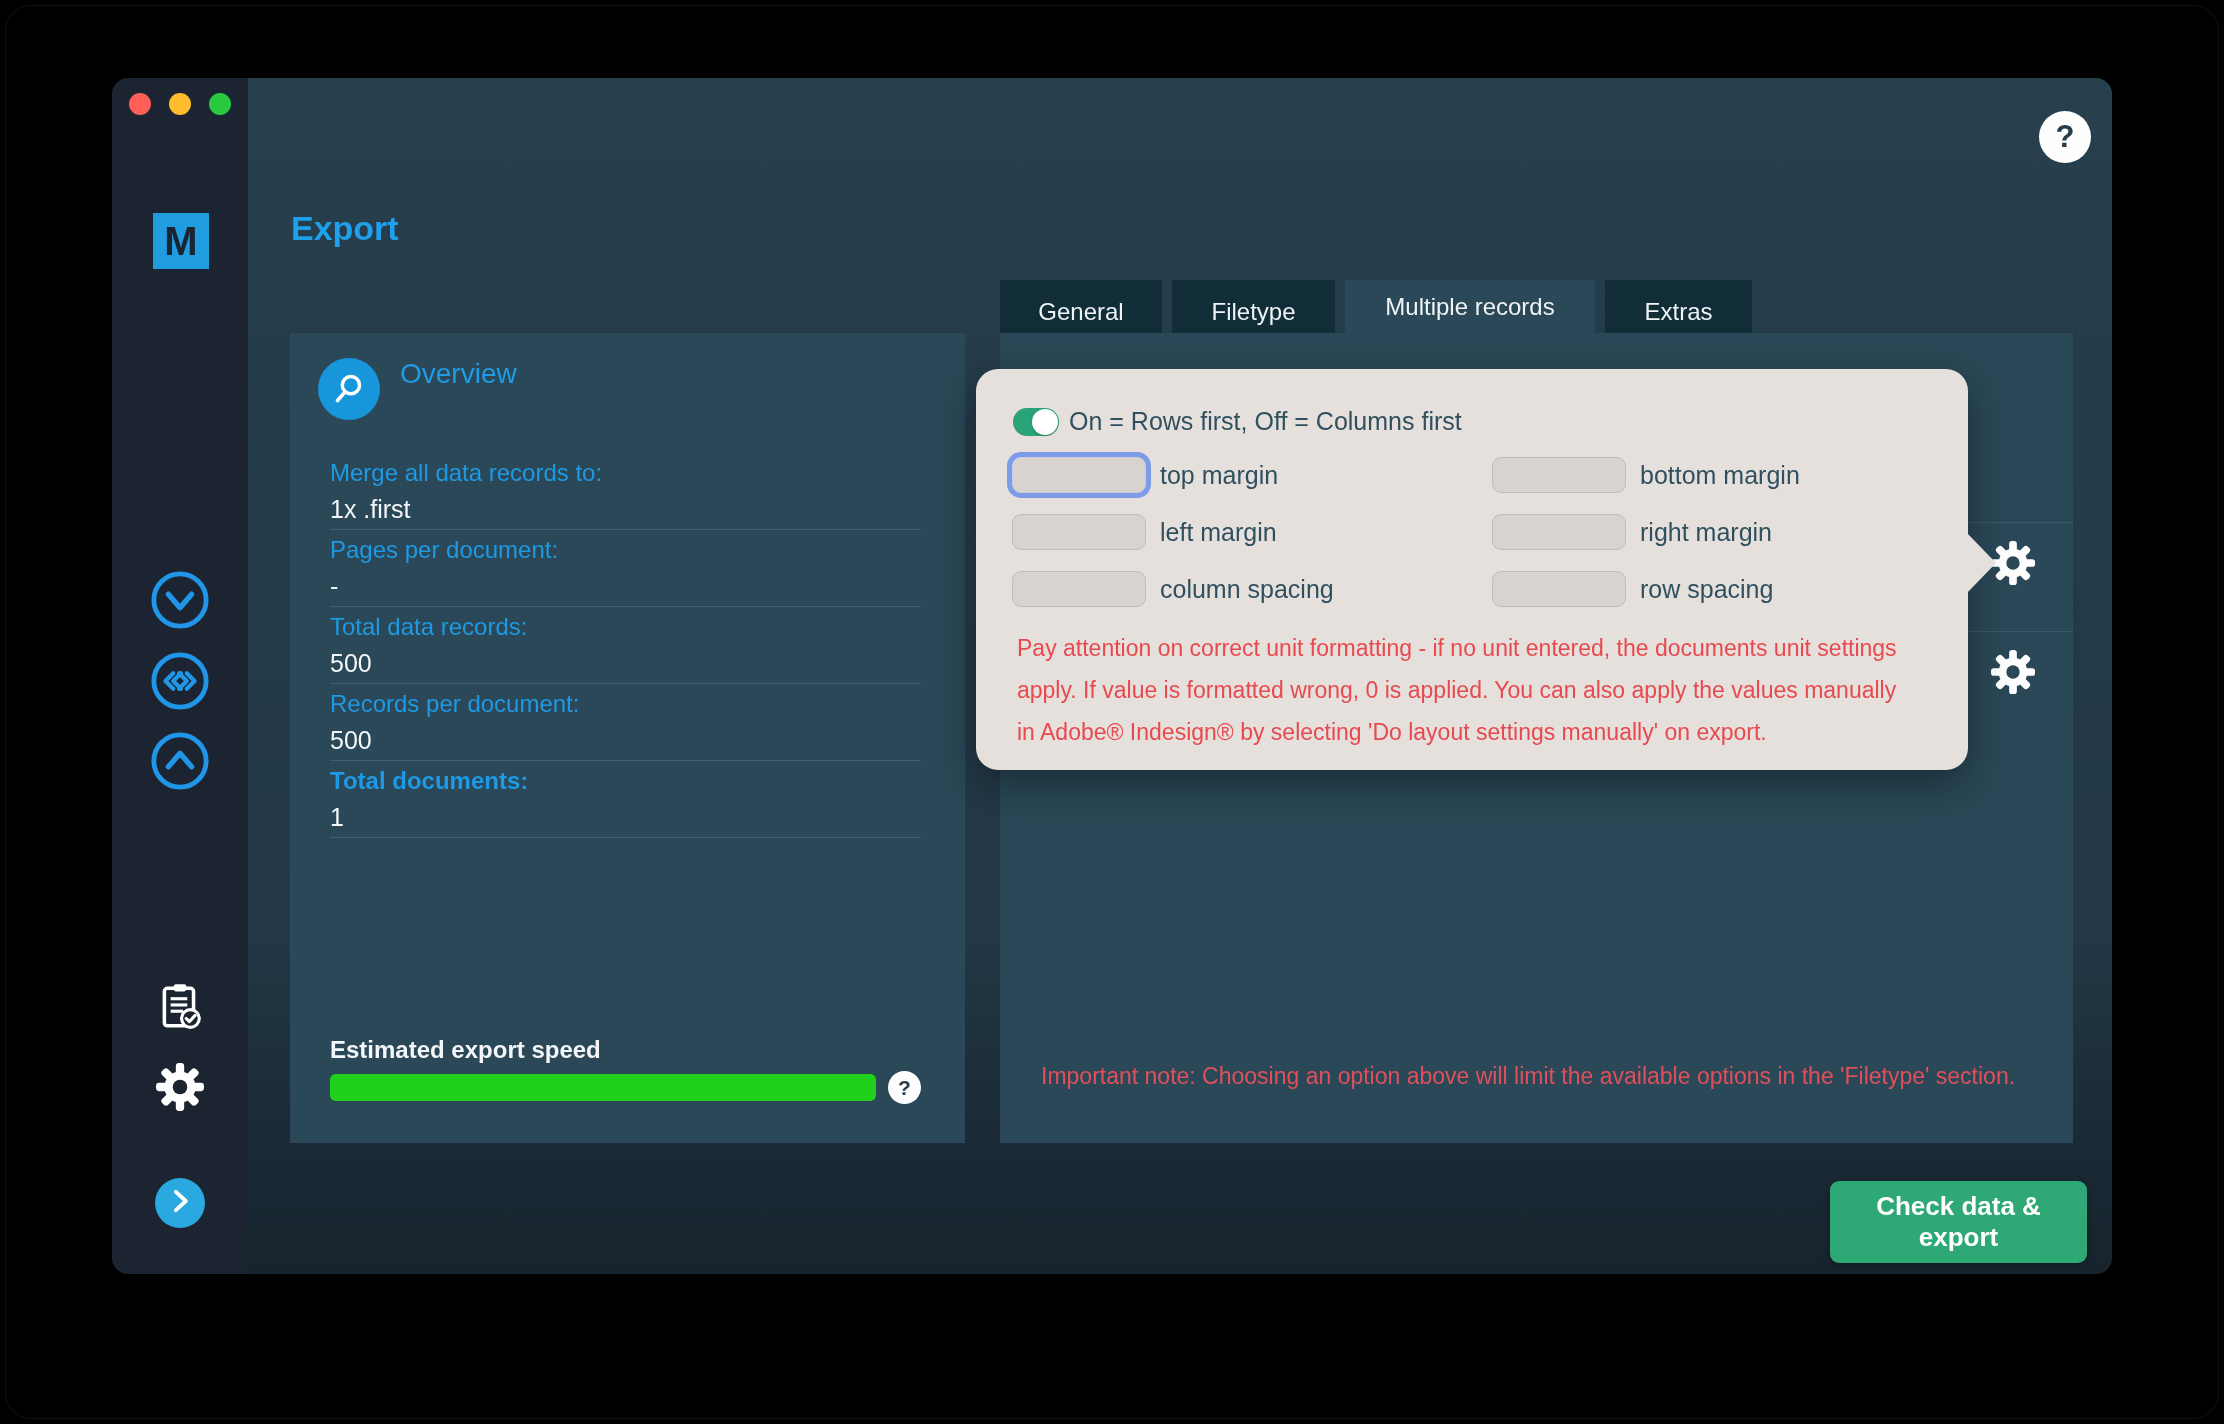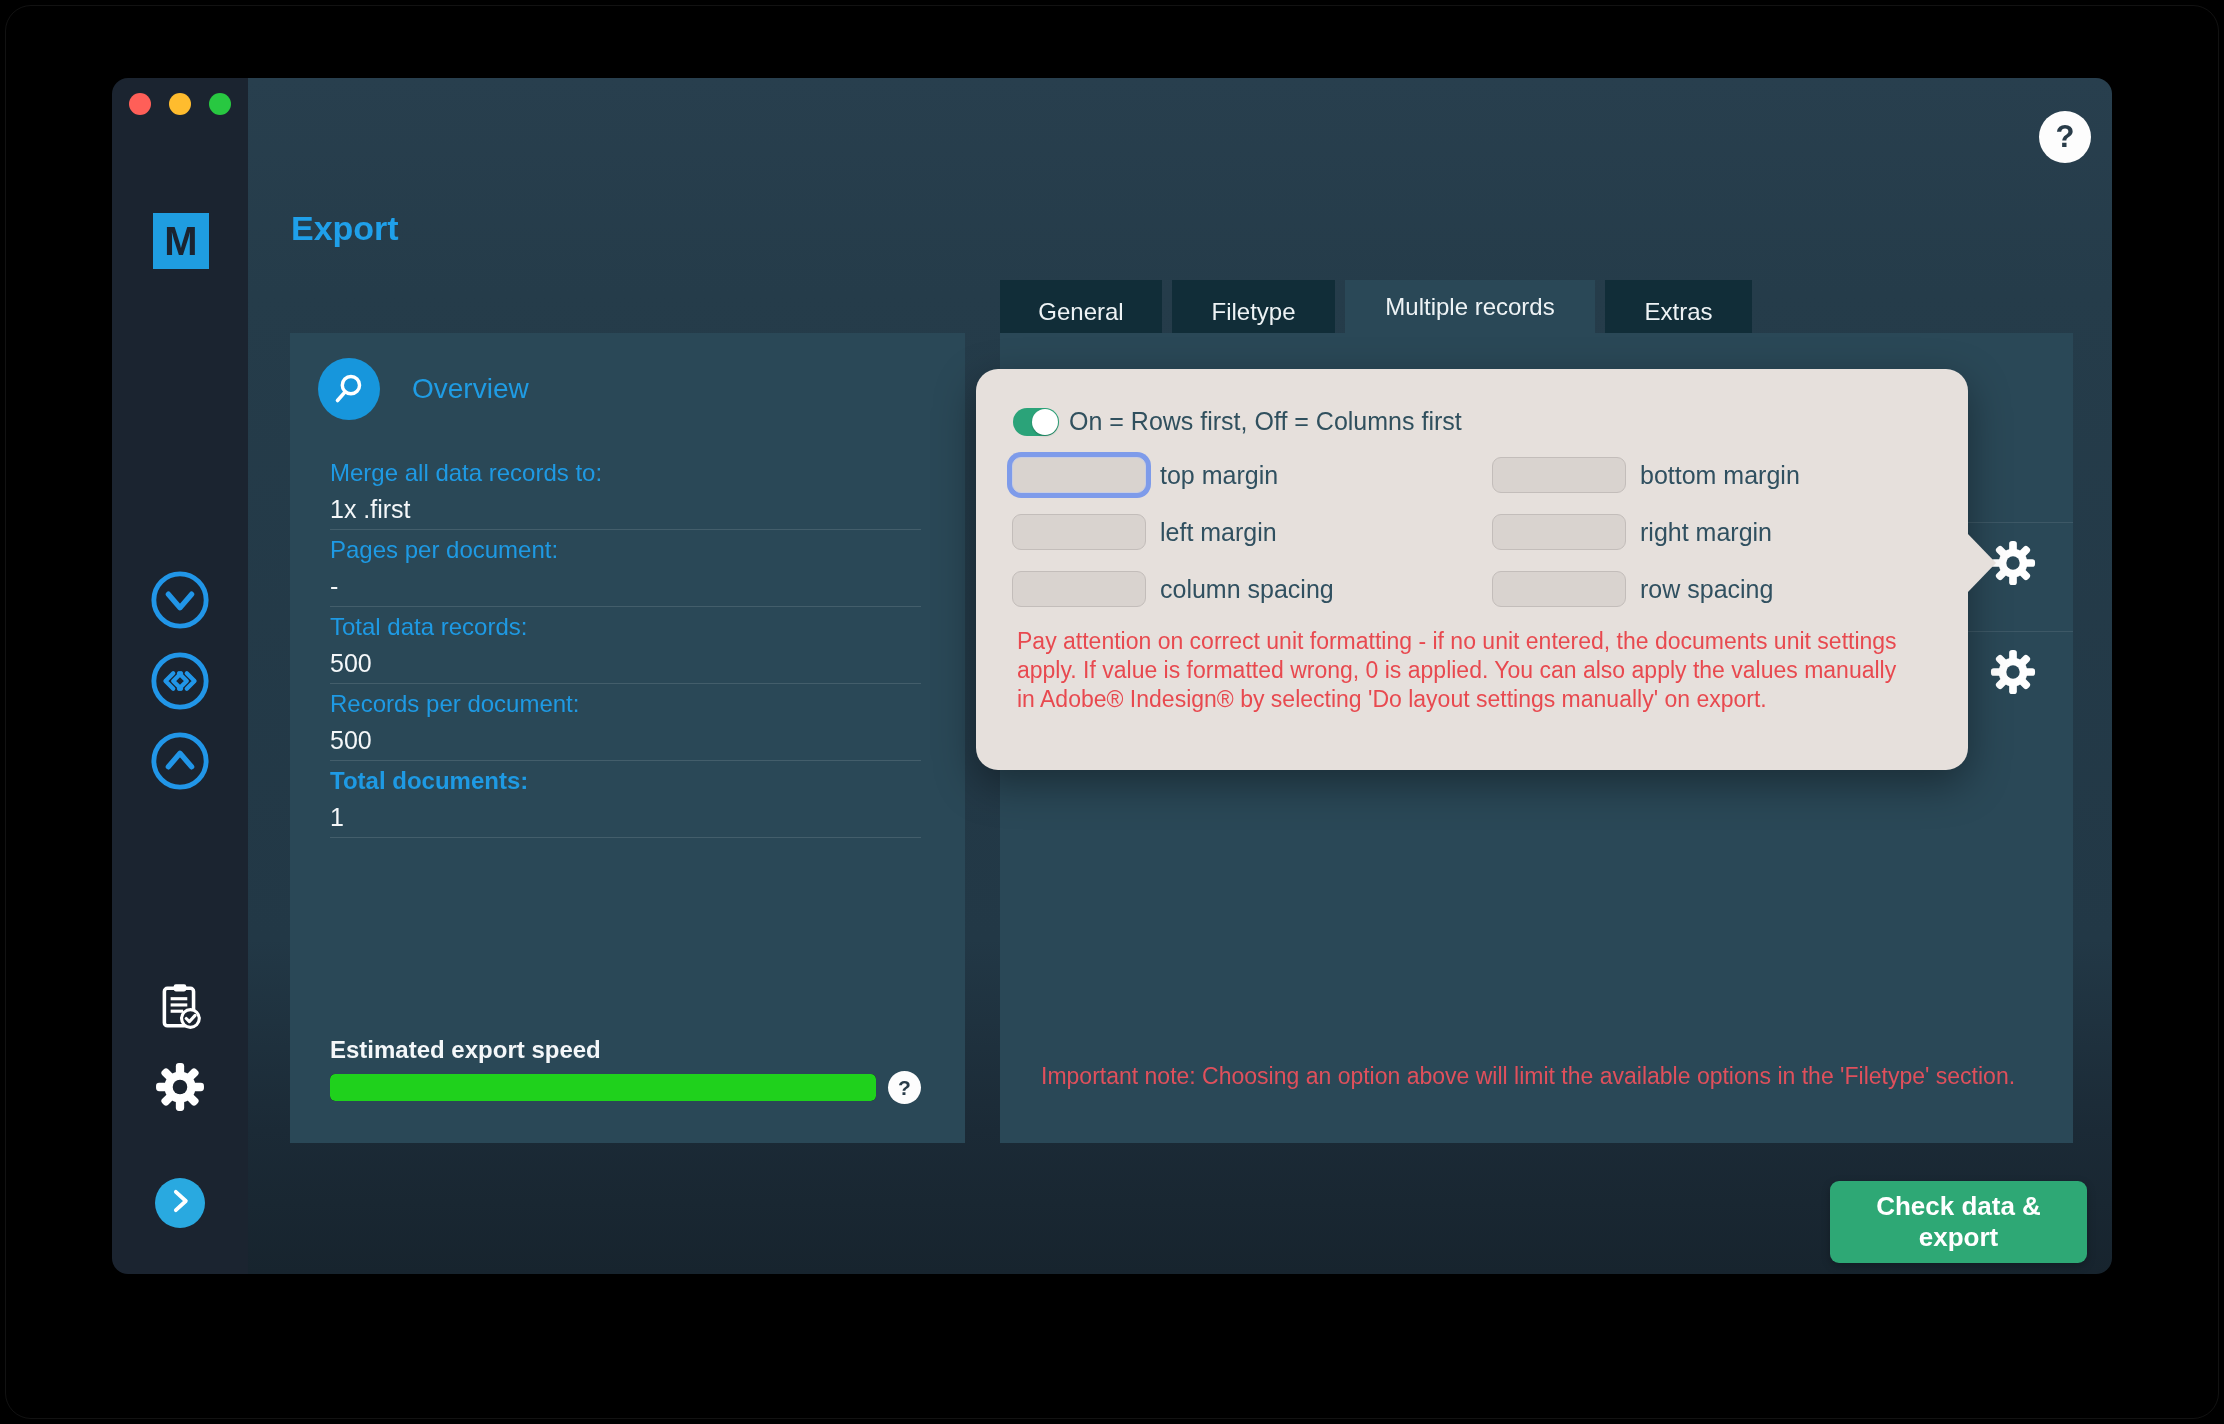--- a/index.html
+++ b/index.html
@@ -25,21 +25,21 @@
   
   .tabs{position:absolute;left:752px;top:202px;display:flex;gap:10px;}
   .tab{height:63px;background:#112d38;color:#eef3f5;font-size:24px;display:flex;align-items:center;justify-content:center;}
   .tab.active{background:#2a4857;height:54px;}
   .tab.w1{width:162px;} .tab.w2{width:163px;} .tab.w3{width:250px;} .tab.w4{width:147px;}
   
   .panel{position:absolute;top:255px;background:#2a4857;}
   .overview-panel{left:42px;width:675px;height:810px;}
   .tab-panel{left:752px;width:1073px;height:810px;}
   
-  .ov-head{position:absolute;left:28px;top:25px;display:flex;align-items:center;gap:32px;}
+  .ov-head{position:absolute;left:28px;top:25px;display:flex;gap:20px;}
   .ov-badge{width:62px;height:62px;border-radius:50%;background:#1796dc;display:flex;align-items:center;justify-content:center;}
   .ov-title{font-size:28px;color:#1f9ce4;}
   .ov-rows{position:absolute;left:40px;top:120px;width:591px;}
   .ov-row{height:77px;border-bottom:1px solid rgba(255,255,255,0.12);padding-top:6px;}
   .ov-label{font-size:24px;color:#1e9ae4;}
   .ov-label.bold{font-weight:bold;}
   .ov-value{font-size:25px;color:#f4f7f9;margin-top:8px;}
   .speed-label{position:absolute;left:40px;top:703px;font-size:24px;font-weight:bold;color:#f4f7f9;}
   .speed-bar{position:absolute;left:40px;top:741px;width:546px;height:27px;border-radius:5px;background:#123423;overflow:hidden;}
   .speed-fill{height:100%;background:#1fd11c;border-radius:5px;}
@@ -55,21 +55,21 @@
   .popover-arrow{position:absolute;left:1719px;top:455px;width:0;height:0;border-top:30px solid transparent;border-bottom:30px solid transparent;border-left:29px solid #e6e0dc;z-index:5;}
   .toggle-row{position:absolute;left:37px;top:38px;display:flex;align-items:center;gap:8px;}
   .toggle{position:relative;width:46px;height:28px;border-radius:14px;background:#2ba379;flex:0 0 46px;}
   .toggle .knob{position:absolute;right:1px;top:1px;width:26px;height:26px;border-radius:50%;background:#fff;box-shadow:0 1px 2px rgba(0,0,0,0.25);}
   .toggle-label{font-size:25px;color:#30505e;margin-left:2px;}
   .mr-grid{position:absolute;left:36px;top:87px;display:grid;grid-template-columns:480px 460px;row-gap:19px;}
   .mr-cell{display:flex;align-items:center;gap:14px;height:38px;}
   .mr-input{width:134px;height:36px;border-radius:9px;background:#d9d3cf;border:1px solid #c3bdba;outline:none;padding:0 10px;font-size:22px;color:#30505e;}
   .mr-input.focused{box-shadow:0 0 0 5px #7e9bea;border-color:#c9cde0;}
   .mr-label{font-size:25px;color:#305060;}
-  .popover-warning{position:absolute;left:41px;top:258px;width:880px;font-size:23px;line-height:29px;color:#e8494f;}
+  .popover-warning{position:absolute;left:41px;top:258px;width:880px;font-size:23px;line-height:42px;color:#e8494f;}
   
   .export-btn{position:absolute;left:1582px;top:1103px;width:257px;height:82px;border-radius:9px;background:#2ea875;border:none;color:#fff;font-size:26px;font-weight:bold;display:flex;align-items:center;justify-content:center;box-shadow:0 3px 8px rgba(0,0,0,0.25);}
 </style>
 </head>
 <body>
 
 <div class="stage">
   <div class="screen-frame"></div>
 
   <div class="window">

